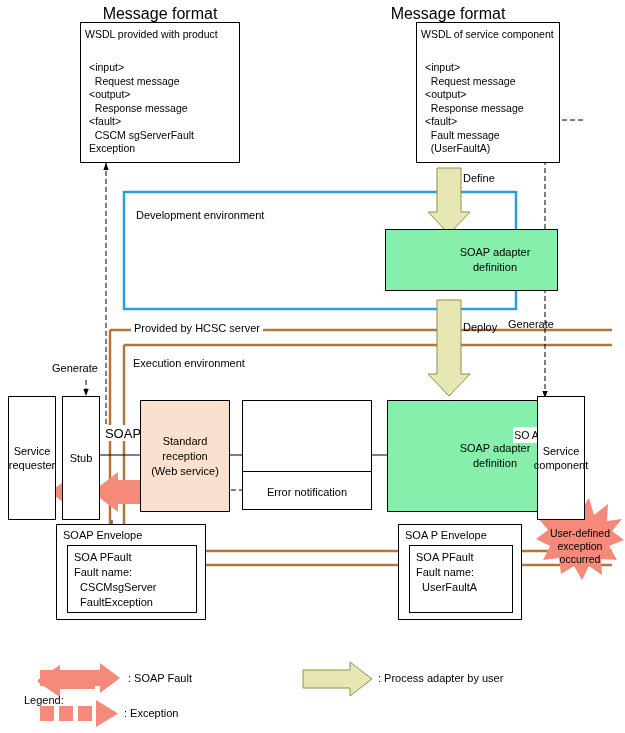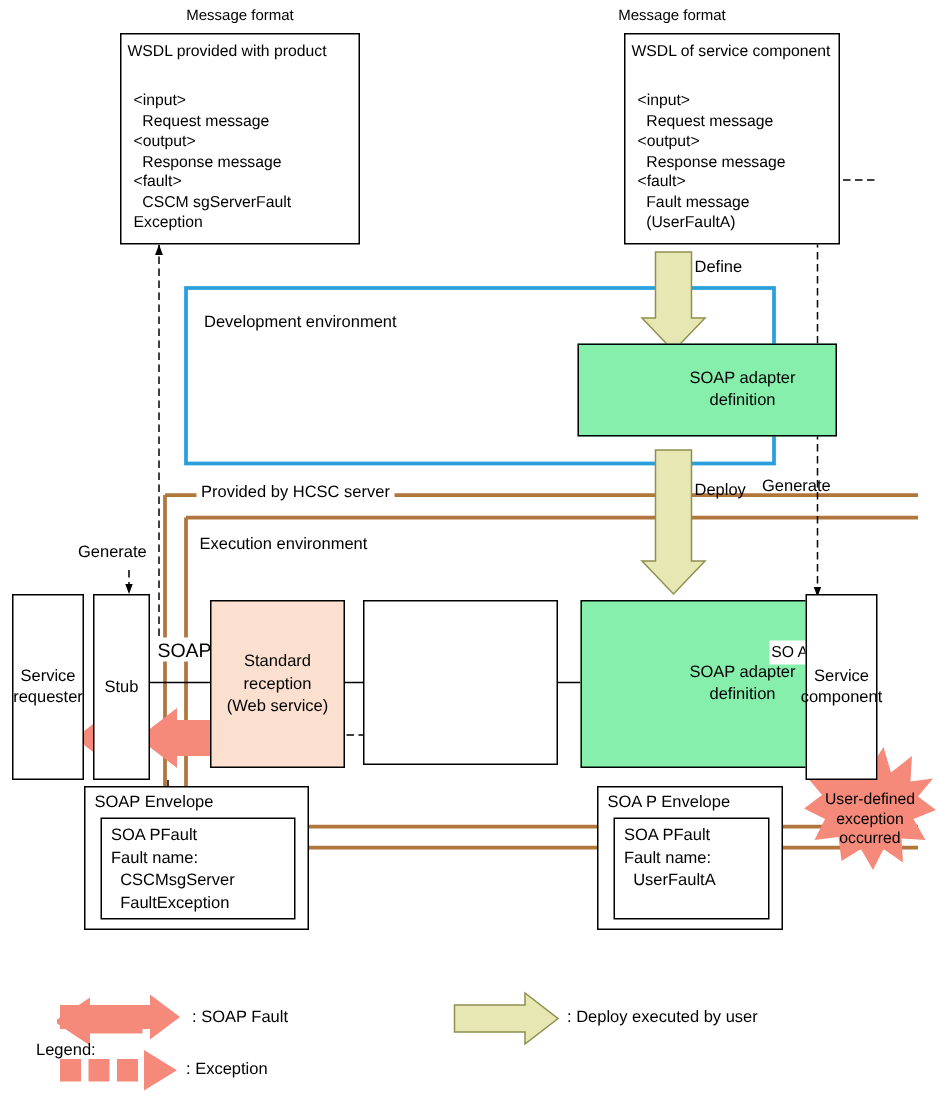--- a/index.html
+++ b/index.html
@@ -6,21 +6,21 @@
   body{
     width:625px;height:733px;background:#ffffff;
     font-family:"Liberation Sans", sans-serif;
     font-size:11px;color:#000;
     position:relative;overflow:hidden;
   }
   .abs{position:absolute;}
   .box{
     position:absolute;box-sizing:border-box;border:1px solid #000;background:#fff;
   }
-  .ttl{position:absolute;text-align:center;font-size:10px;}
+  .ttl{position:absolute;text-align:center;font-size:16px;}
   .lbl{position:absolute;font-size:11px;white-space:pre;}
   .ctr{display:flex;align-items:center;justify-content:center;text-align:center;}
   .wsdl{font-size:10.5px;line-height:13.5px;white-space:pre;padding:6px 8px;}
   .olive{background:#86efac;border:1px solid #000;padding-left:47px;}
   .peach{background:#fbe0cf;border:1px solid #000;}
   svg{position:absolute;left:0;top:0;pointer-events:none;}
   .legend-t{position:absolute;font-size:11px;}
 </style>
 </head>
 <body>
@@ -149,20 +149,23 @@
   <span>SOAP</span>
 </div>
 
 <div class="peach ctr" style="position:absolute;left:140px;top:400px;width:88px;height:110px;white-space:pre;line-height:15px;">
   <span>Standard
 reception
 (Web service)</span>
 </div>
 
 <div class="box" style="left:242px;top:400px;width:130px;height:110px;">
+  <div class="ctr" style="position:absolute;left:-1px;top:70px;width:130px;height:40px;border-top:1px solid #000;box-sizing:border-box;">
+    <span>Error notification</span>
+  </div>
 </div>
 
 <div class="ctr" style="position:absolute;left:513px;top:427px;width:34px;height:16px;background:#fff;font-size:10.5px;">
   <span>SO AP</span>
 </div>
 <div class="box ctr" style="left:537px;top:396px;width:48px;height:124px;white-space:pre;line-height:14px;">
   <span>Service
 component</span>
 </div>
 
@@ -187,13 +190,13 @@
 
 <div class="ctr" style="position:absolute;left:536px;top:512px;width:88px;height:68px;white-space:pre;line-height:13px;font-size:10.5px;color:#000;">
   <span>User-defined
 exception
 occurred</span>
 </div>
 
 <div class="legend-t" style="left:24px;top:646px;margin-top:48px;">Legend:</div>
 <div class="legend-t" style="left:128px;top:672px;">: SOAP Fault</div>
 <div class="legend-t" style="left:124px;top:707px;">: Exception</div>
-<div class="legend-t" style="left:378px;top:672px;">: Deploy executed by user</div>
+<div class="legend-t" style="left:378px;top:672px;">: Process adapter by user</div>
 
 </body></html>

